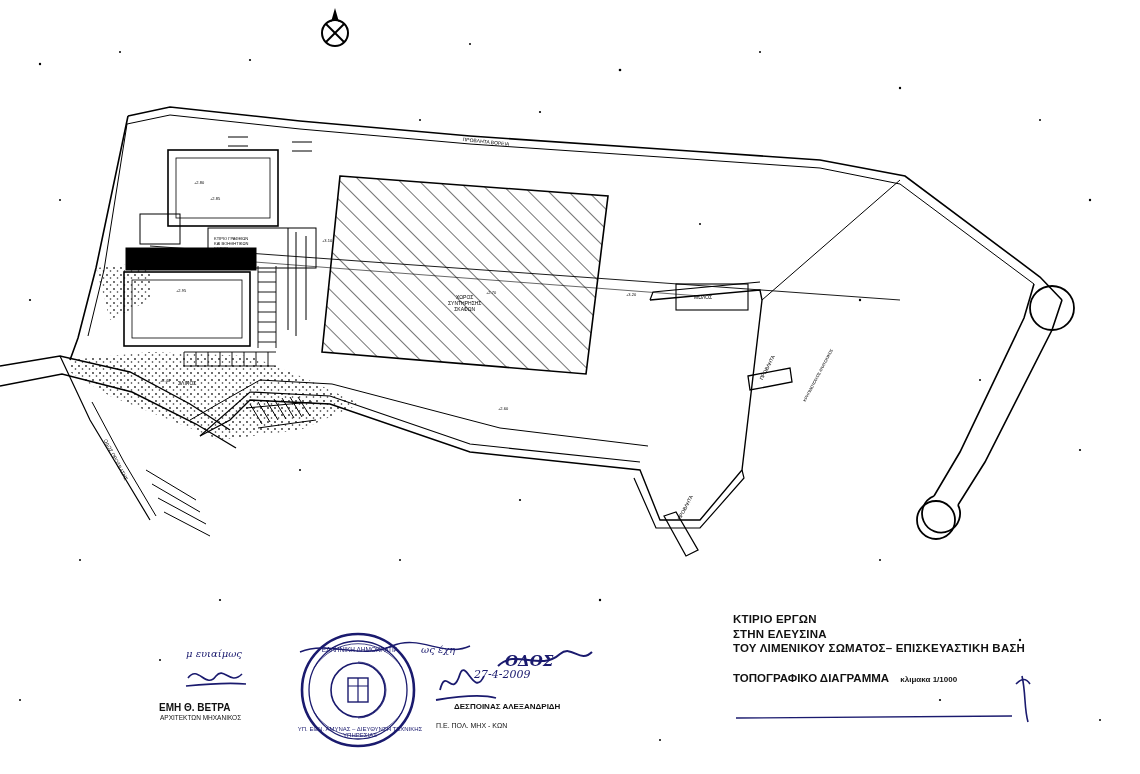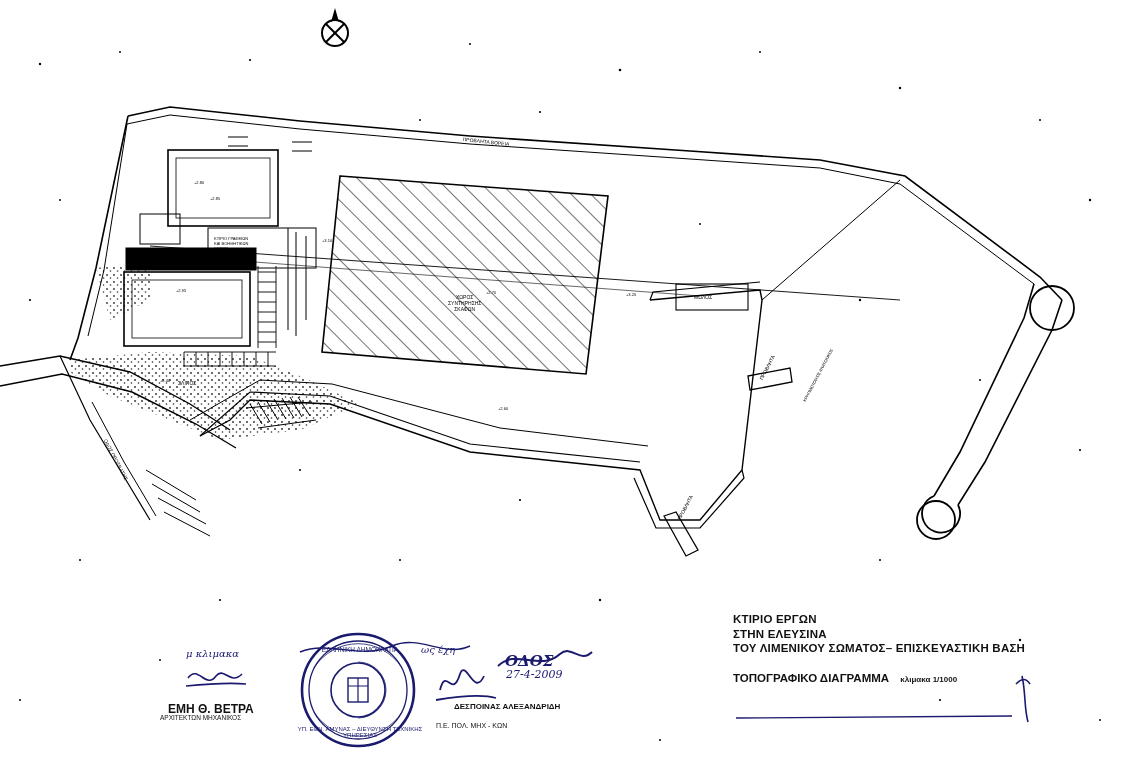--- a/index.html
+++ b/index.html
@@ -239,26 +239,26 @@
     <g stroke="#1a1a6e" stroke-width="1.4" fill="none">
       <path d="M300 652 C330 640, 360 660, 392 646 C420 634, 444 658, 470 646"></path>
     </g>
     <g stroke="#1a1a6e" stroke-width="1.6" fill="none">
       <path d="M1022 676 C1026 694, 1024 708, 1028 722"></path>
       <path d="M1016 684 C1022 678, 1026 678, 1030 684"></path>
     </g>
     <line x1="736" y1="718" x2="1012" y2="716" stroke="#1a1a6e" stroke-width="1.3"></line>
   </svg>
 
-  <div class="sig hand" style="left:186px;top:648px;font-size:10px;color:#1a1a6e;">μ κλιμακα</div>
+  <div class="sig hand" style="left:186px;top:648px;font-size:10px;color:#1a1a6e;">μ ευιαίμως</div>
   <div class="sig hand" style="left:384px;top:644px;font-size:10px;color:#1a1a6e;padding-left:37px;">ως έχη</div>
   <div class="sig hand" style="left:505px;top:652px;font-size:15px;font-weight:700;color:#1a1a6e;">ΟΔΟΣ</div>
-  <div class="sig hand" style="left:506px;top:668px;font-size:11px;color:#1a1a6e;">27-4-2009</div>
-
-  <div class="sig" style="left:168px;top:702px;font-size:12px;font-weight:600;">ΕΜΗ Θ. ΒΕΤΡΑ</div>
+  <div class="sig hand" style="left:474px;top:668px;font-size:11px;color:#1a1a6e;">27-4-2009</div>
+
+  <div class="sig" style="left:159px;top:702px;font-size:10px;font-weight:600;">ΕΜΗ Θ. ΒΕΤΡΑ</div>
   <div class="sig" style="left:160px;top:714px;font-size:6.5px;">ΑΡΧΙΤΕΚΤΩΝ ΜΗΧΑΝΙΚΟΣ</div>
 
   <div class="sig" style="left:430px;top:702px;font-size:8px;font-weight:600;margin-left:24px;">ΔΕΣΠΟΙΝΑΣ ΑΛΕΞΑΝΔΡΙΔΗ</div>
   <div class="sig" style="left:436px;top:722px;font-size:7px;">Π.Ε. ΠΟΛ. ΜΗΧ - ΚΩΝ</div>
 
   <div class="stamp-label" style="left:300px;top:646px;width:120px;color:#1a1a6e;font-size:6.5px;">ΕΛΛΗΝΙΚΗ ΔΗΜΟΚΡΑΤΙΑ</div>
   <div class="stamp-label" style="left:296px;top:726px;width:128px;color:#1a1a6e;font-size:6px;">ΥΠ. ΕΘΝ. ΑΜΥΝΑΣ – ΔΙΕΥΘΥΝΣΗ ΤΕΧΝΙΚΗΣ ΥΠΗΡΕΣΙΑΣ</div>
 
   <div class="title-block">
     <div class="line">ΚΤΙΡΙΟ ΕΡΓΩΝ</div>

